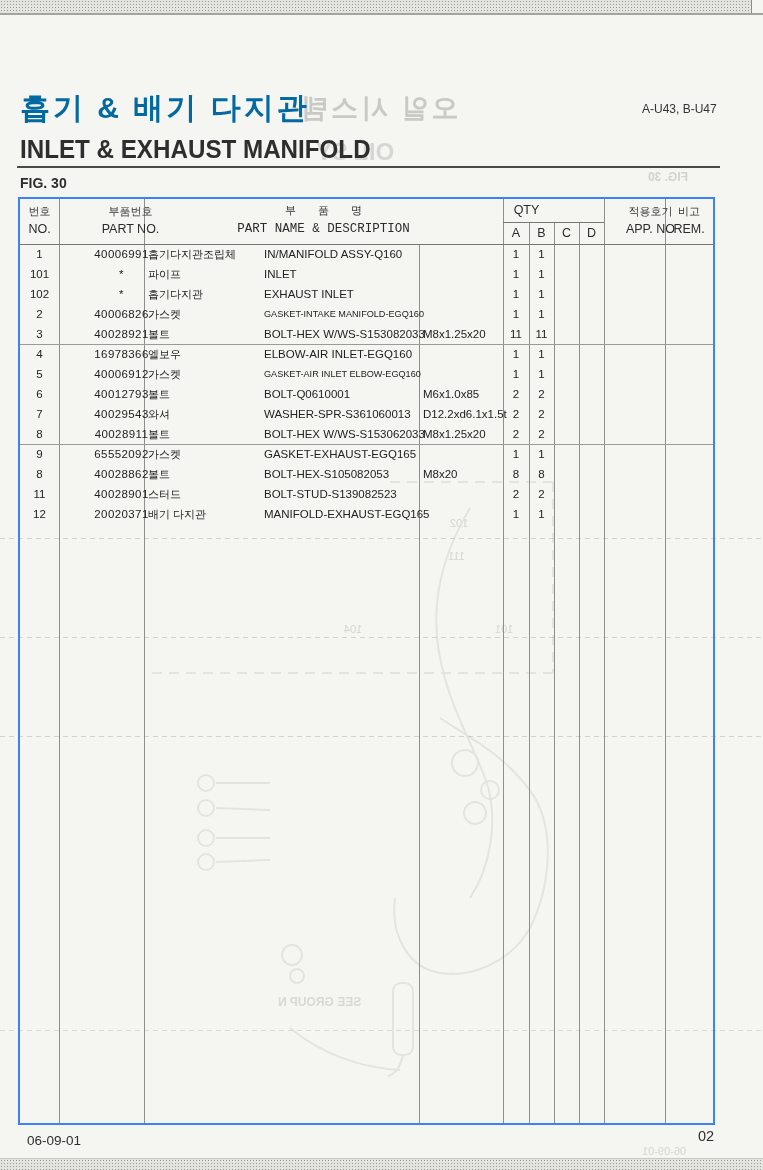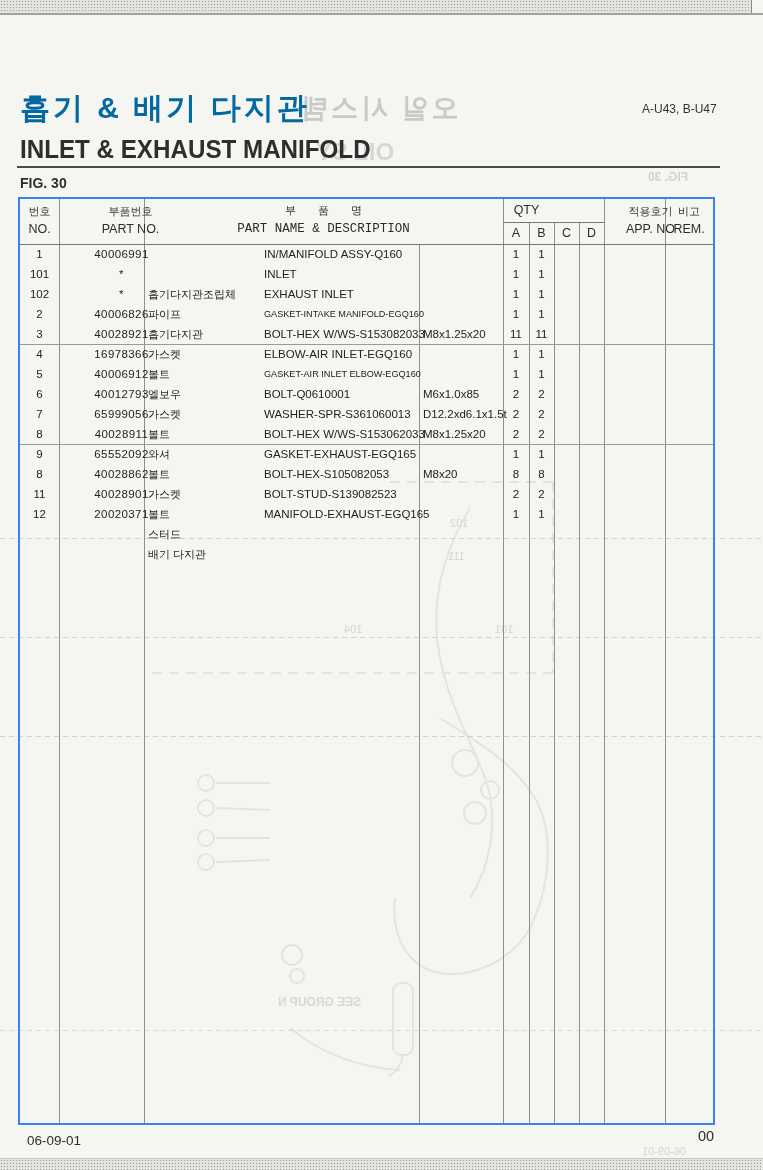--- a/index.html
+++ b/index.html
@@ -41,21 +41,21 @@
   .divider{position:absolute;left:0;width:693px;height:1px;background:#9a9a97;}
   .hcell{position:absolute;top:0;height:45px;display:flex;flex-direction:column;justify-content:center;
          align-items:center;text-align:center;line-height:1.45;}
   .h-ko{font-size:11px;color:#333;}
   .h-en{font-size:12.5px;color:#2b2b2b;}
   .rows{position:absolute;left:0;top:45px;width:693px;}
   .trow{position:absolute;left:0;width:693px;height:20px;}
   .cell{position:absolute;top:0;height:20px;line-height:20px;font-size:11.5px;color:#222;white-space:nowrap;overflow:visible;}
   .c-no   {left:0px;   width:39px; text-align:center;}
   .c-pn   {left:39px;  width:85px; text-align:center;letter-spacing:.4px;margin-left:20px;}
-  .c-kname{left:128px; width:114px;text-align:left;font-size:11px;margin-top:40px;}
+  .c-kname{left:128px; width:114px;text-align:left;font-size:11px;}
   .c-desc {left:244px; width:155px;text-align:left;}
   .c-desc.small{font-size:9.5px;transform:scaleX(.96);transform-origin:left center;}
   .c-spec {left:403px; width:78px; text-align:left;}
   .c-qa   {left:483px; width:26px; text-align:center;}
   .c-qb   {left:509px; width:25px; text-align:center;}
 
   
   .footer-date{position:absolute;left:27px;top:1133px;font-size:13.5px;color:#2e2e2e;z-index:2;}
   .page-number{position:absolute;left:698px;top:1128px;font-size:14.5px;font-weight:500;color:#2e2e2e;z-index:2;}
 </style>
@@ -236,21 +236,21 @@
           <div class="cell c-no">6</div>
           <div class="cell c-pn">40012793</div>
           <div class="cell c-kname">볼트</div>
           <div class="cell c-desc">BOLT-Q0610001</div>
           <div class="cell c-spec">M6x1.0x85</div>
           <div class="cell c-qa">2</div>
           <div class="cell c-qb">2</div>
         </div>
         <div class="trow" style="top: 160px;">
           <div class="cell c-no">7</div>
-          <div class="cell c-pn">65999056</div>
+          <div class="cell c-pn">40029543</div>
           <div class="cell c-kname">와셔</div>
           <div class="cell c-desc">WASHER-SPR-S361060013</div>
           <div class="cell c-spec">D12.2xd6.1x1.5t</div>
           <div class="cell c-qa">2</div>
           <div class="cell c-qb">2</div>
         </div>
         <div class="trow" style="top: 180px;">
           <div class="cell c-no">8</div>
           <div class="cell c-pn">40028911</div>
           <div class="cell c-kname">볼트</div>
@@ -292,15 +292,15 @@
           <div class="cell c-kname">배기 다지관</div>
           <div class="cell c-desc">MANIFOLD-EXHAUST-EGQ165</div>
           <div class="cell c-spec"></div>
           <div class="cell c-qa">1</div>
           <div class="cell c-qb">1</div>
         </div>
       </div>
   </div>
 
   <div class="footer-date">06-09-01</div>
-  <div class="page-number">00</div>
+  <div class="page-number">02</div>
 
 </div>
 
 </body></html>

